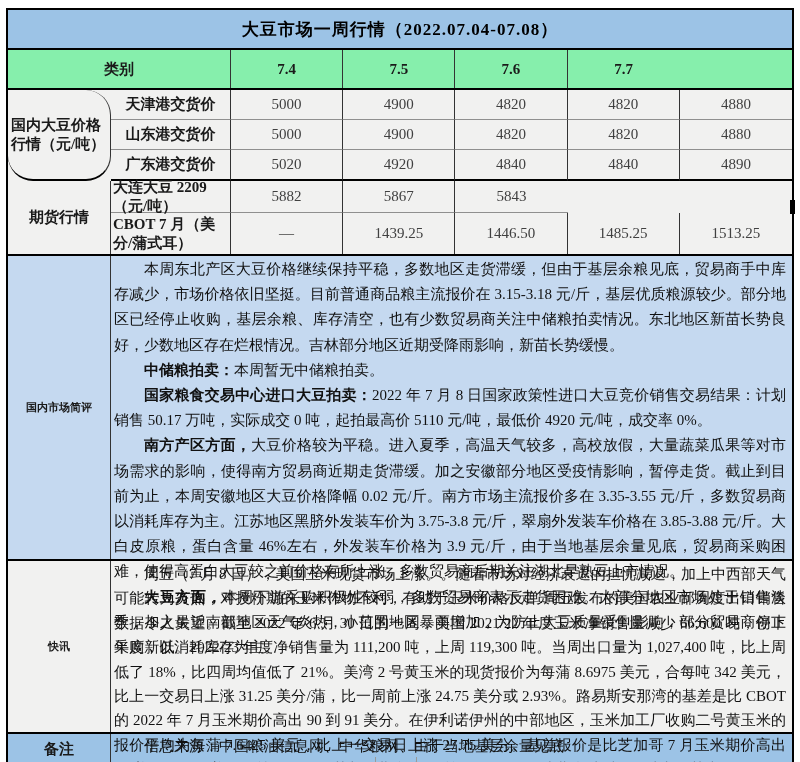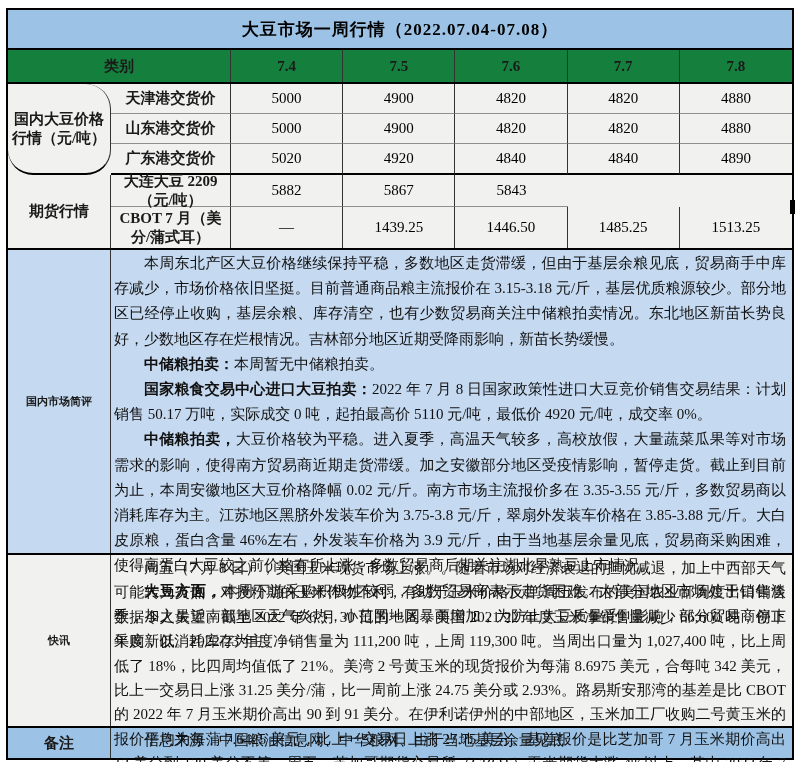--- a/index.html
+++ b/index.html
@@ -25,55 +25,55 @@
     display:flex; align-items:center; justify-content:center;
     font-weight:bold; font-size:17px; letter-spacing:1px; color:#000;
   }
   
   .grid7 {
     display:grid;
     grid-template-columns:103px 120px repeat(5,1fr);
   }
   
   .head-row {
-    height:34px;
-    background:#15803d;
+    height:40px;
+    background:#86efac;
     border-bottom:2px solid #000;
   }
   .head-row .cell {
     display:flex; align-items:center; justify-content:center;
     font-weight:bold; font-size:15px;
     border-right:1px solid #333;
   }
   .head-row .cell:last-child { border-right:none; }
   .cat-cell { grid-column:1 / 3; }
   
   .price-grid {
     grid-template-rows:30px 30px 31px 32px 41px;
     background:#f1f1f0;
     border-bottom:2px solid #000;
     font-size:15px;
   }
   .price-grid > div {
     display:flex; align-items:center; justify-content:center;
-    text-align:center;
+    text-align:left;
   }
   .lblA {
     grid-column:1;
     border-right:1px solid #333;
     font-weight:bold; line-height:19px; padding:0 3px;
   }
   .lblA.sec1 { grid-row:1 / 4; border-bottom:2px solid #000;border-radius:25px; }
   .lblA.sec2 { grid-row:4 / 6; }
   .lblB {
     grid-column:2;
     border-right:1px solid #333;
     font-weight:bold; line-height:19px; padding:0 2px;
   }
-  .val { color:#000000; border-right:1px solid #333; }
+  .val { color:#404040; border-right:1px solid #333; }
   .val.last { border-right:none; }
   .rb { border-bottom:1px solid #8f8f8f; }   
   .sep { border-bottom:2px solid #000; }     
   
   .text-block { display:flex; border-bottom:2px solid #000; }
   .side-label {
     width:103px; flex:0 0 103px;
     border-right:1px solid #333;
     display:flex; align-items:center; justify-content:center;
     font-weight:bold; font-size:11px;
@@ -111,21 +111,20 @@
 <div id="sheet">
 
   <div class="title-bar">大豆市场一周行情（2022.07.04-07.08）</div>
 
   <div class="grid7 head-row">
     <div class="cell cat-cell">类别</div>
     <div class="cell">7.4</div>
     <div class="cell">7.5</div>
     <div class="cell">7.6</div>
     <div class="cell">7.7</div>
-    <div class="cell">7.8</div>
   </div>
 
   <div class="grid7 price-grid">
 
     <div class="lblA sec1">国内大豆价格行情（元/吨）</div>
 
     <div class="lblB rb" style="grid-row:1">天津港交货价</div>
     <div class="val rb" style="grid-row:1">5000</div>
     <div class="val rb" style="grid-row:1">4900</div>
     <div class="val rb" style="grid-row:1">4820</div>
@@ -160,21 +159,21 @@
     <div class="val" style="grid-row:5">1485.25</div>
     <div class="val last" style="grid-row:5">1513.25</div>
   </div>
 
   <div class="text-block review-block">
     <div class="side-label">国内市场简评</div>
     <div class="text-area">
       <p><b></b><span>本周东北产区大豆价格继续保持平稳，多数地区走货滞缓，但由于基层余粮见底，贸易商手中库存减少，市场价格依旧坚挺。目前普通商品粮主流报价在 3.15-3.18 元/斤，基层优质粮源较少。部分地区已经停止收购，基层余粮、库存清空，也有少数贸易商关注中储粮拍卖情况。东北地区新苗长势良好，少数地区存在烂根情况。吉林部分地区近期受降雨影响，新苗长势缓慢。</span></p>
       <p><b>中储粮拍卖：</b><span>本周暂无中储粮拍卖。</span></p>
       <p><b>国家粮食交易中心进口大豆拍卖：</b><span>2022 年 7 月 8 日国家政策性进口大豆竞价销售交易结果：计划销售 50.17 万吨，实际成交 0 吨，起拍最高价 5110 元/吨，最低价 4920 元/吨，成交率 0%。</span></p>
-      <p><b>中储粮拍卖，</b><span>大豆价格较为平稳。进入夏季，高温天气较多，高校放假，大量蔬菜瓜果等对市场需求的影响，使得南方贸易商近期走货滞缓。加之安徽部分地区受疫情影响，暂停走货。截止到目前为止，本周安徽地区大豆价格降幅 0.02 元/斤。南方市场主流报价多在 3.35-3.55 元/斤，多数贸易商以消耗库存为主。江苏地区黑脐外发装车价为 3.75-3.8 元/斤，翠扇外发装车价格在 3.85-3.88 元/斤。大白皮原粮，蛋白含量 46%左右，外发装车价格为 3.9 元/斤，由于当地基层余量见底，贸易商采购困难，使得高蛋白大豆较之前价格有所上涨，多数贸易商后期关注湖北早熟豆上市情况。</span></p>
+      <p><b>南方产区方面，</b><span>大豆价格较为平稳。进入夏季，高温天气较多，高校放假，大量蔬菜瓜果等对市场需求的影响，使得南方贸易商近期走货滞缓。加之安徽部分地区受疫情影响，暂停走货。截止到目前为止，本周安徽地区大豆价格降幅 0.02 元/斤。南方市场主流报价多在 3.35-3.55 元/斤，多数贸易商以消耗库存为主。江苏地区黑脐外发装车价为 3.75-3.8 元/斤，翠扇外发装车价格在 3.85-3.88 元/斤。大白皮原粮，蛋白含量 46%左右，外发装车价格为 3.9 元/斤，由于当地基层余量见底，贸易商采购困难，使得高蛋白大豆较之前价格有所上涨，多数贸易商后期关注湖北早熟豆上市情况。</span></p>
       <p><b>大豆方面，</b><span>本周下游采购积极性较弱，多数贸易商表示走货困难。大部分地区市场处于销售淡季，加之最近南部地区天气炎热，小范围地区暴雨增加，为防止大豆质量受到影响，部分贸易商停止采购，以消耗库存为主。</span></p>
     </div>
   </div>
 
   <div class="text-block news-block">
     <div class="side-label">快讯</div>
     <div class="text-area">
       <p><b></b><span>周五（7 月 8 日），美国玉米现货市场上涨。。随着市场对经济衰退的担忧减退，加上中西部天气可能转为炎热，对授粉期的玉米作物不利，有助于玉米价格反弹.周五发布的美国农业部周度出口销售数据令人失望。截至 2022 年 6 月 30 日的一周，美国 2021/22 年度玉米净销售量减少 66,600 吨，创下年度新低。2022/23 年度净销售量为 111,200 吨，上周 119,300 吨。当周出口量为 1,027,400 吨，比上周低了 18%，比四周均值低了 21%。美湾 2 号黄玉米的现货报价为每蒲 8.6975 美元，合每吨 342 美元，比上一交易日上涨 31.25 美分/蒲，比一周前上涨 24.75 美分或 2.93%。路易斯安那湾的基差是比 CBOT 的 2022 年 7 月玉米期价高出 90 到 91 美分。在伊利诺伊州的中部地区，玉米加工厂收购二号黄玉米的报价平均为每蒲 7.6425 美元，比上一交易日上涨 27.75 美分。基差报价是比芝加哥 7 月玉米期价高出 12 美分到 120 美分不等。周五，芝加哥期货交易所（CBOT）玉米期货大涨 4%以上。其中 2022 年 7 月玉米期约收高 31.25 美分，报收 778.25 美分/蒲；12 月玉米期约收高 27.25 美分，报收 623.5 美分/蒲。</span></p>
     </div>
   </div>

